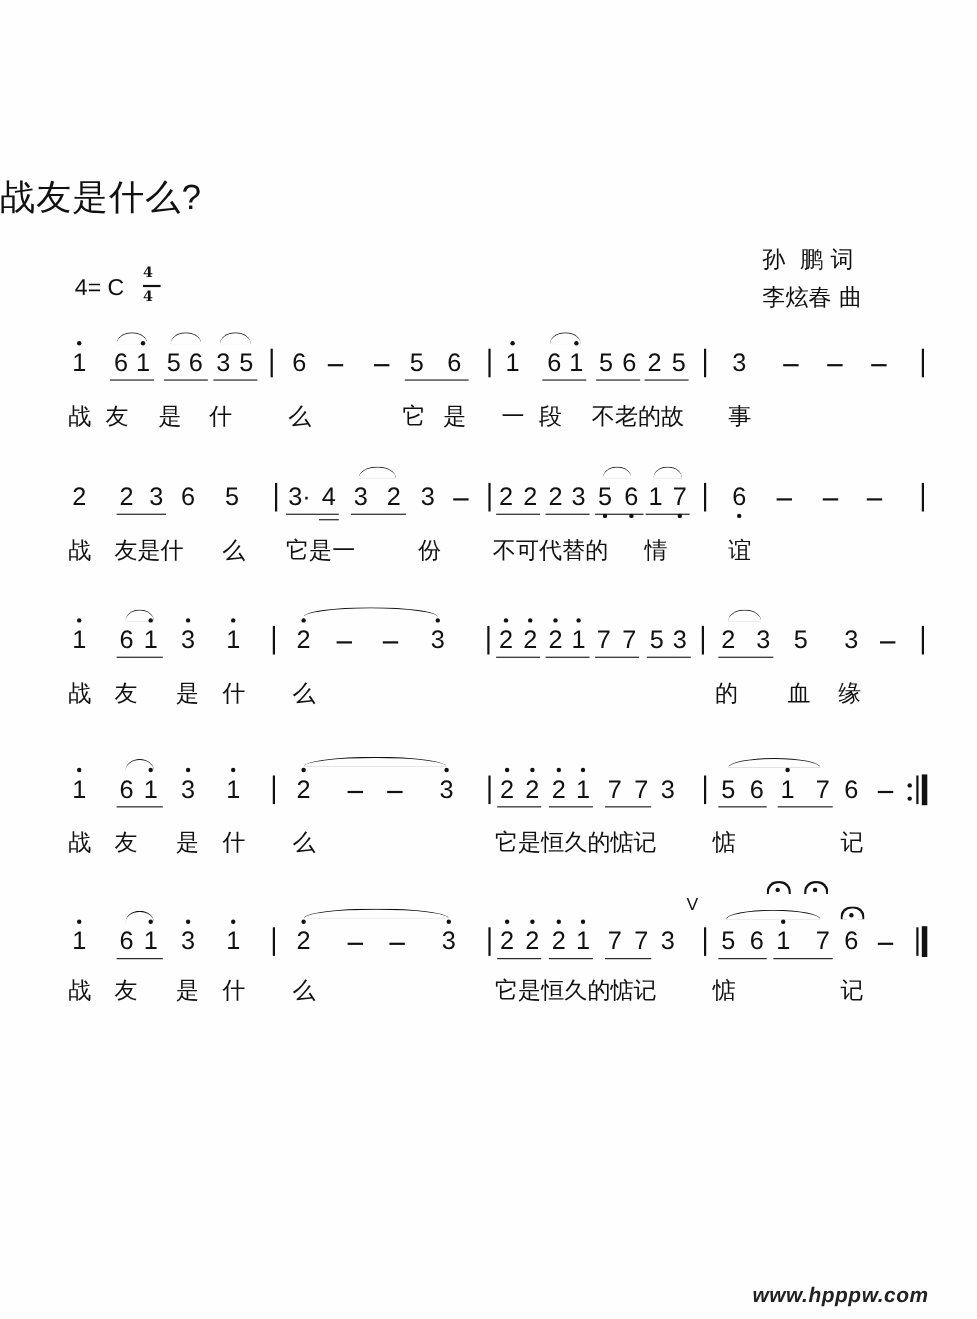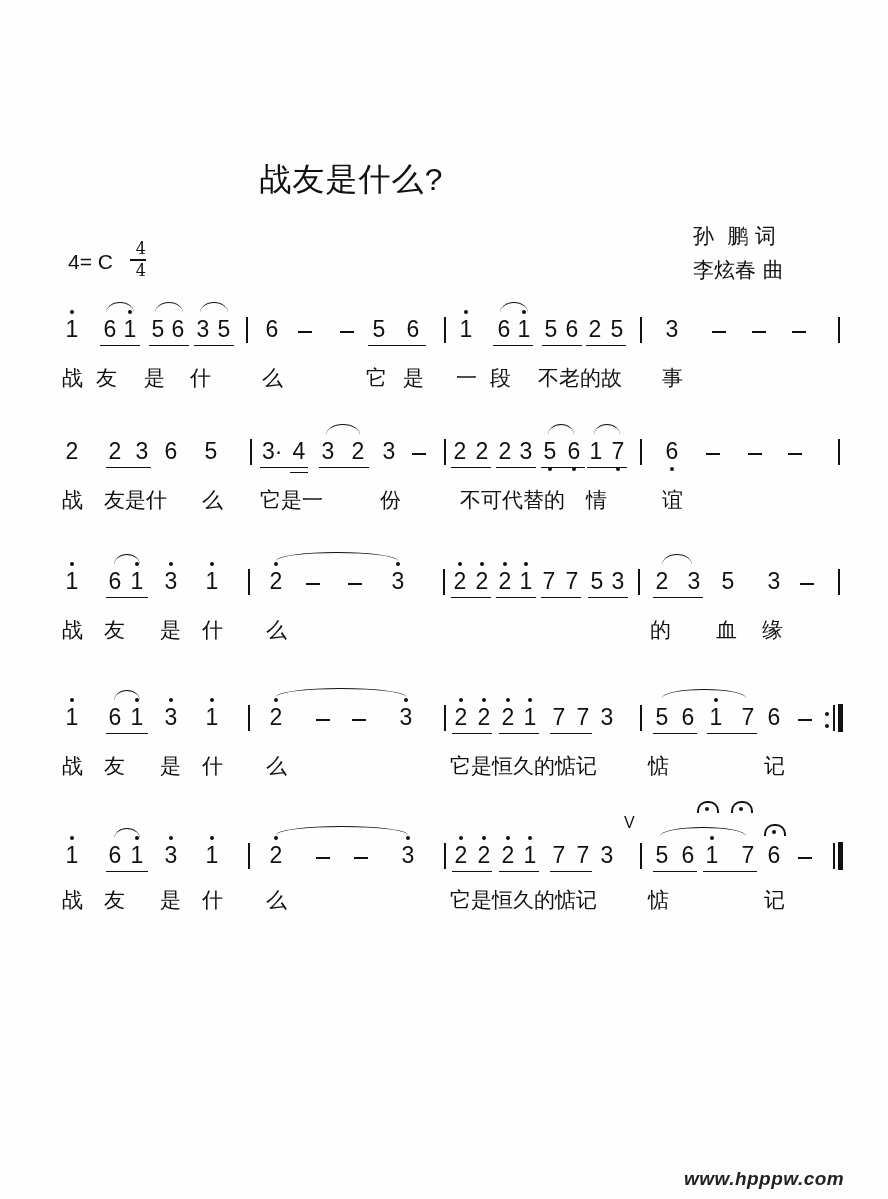--- a/index.html
+++ b/index.html
@@ -1,20 +1,20 @@
 <!DOCTYPE html>
 <html><head>
 <meta charset="utf-8">
 <style>
   html,body{margin:0;padding:0;background:#fefefe;}
   body{width:888px;height:1199px;position:relative;overflow:hidden;font-family:"Liberation Sans","DejaVu Sans",sans-serif;color:#111;}
-  .title{position:absolute;top:158px;left:0;width:704px;text-align:center;font-family:Liberation Mono, monospace;font-size:32px;letter-spacing:1px;}
+  .title{position:absolute;top:158px;left:0;width:704px;font-family:Liberation Sans, sans-serif;font-size:32px;letter-spacing:1px;}
   .credit{position:absolute;left:693px;font-family:"DejaVu Serif",serif;font-size:21px;white-space:pre;}
   .key{position:absolute;left:68px;top:250px;font-size:21px;}
-  .ts{position:absolute;left:130px;top:240px;width:16px;text-align:right;font-family:"DejaVu Serif",serif;font-weight:normal;font-size:16px;line-height:18px;}
+  .ts{position:absolute;left:130px;top:240px;width:16px;text-align:left;font-family:"DejaVu Serif",serif;font-weight:bold;font-size:13px;line-height:18px;}
   .ts .bar{display:block;border-top:2px solid #111;margin:1px 0;}
   .sys{position:absolute;left:0;width:888px;height:120px;}
   .n{position:absolute;font-size:23px;width:16px;text-align:center;line-height:26px;}
   .dot-up::before{content:"";position:absolute;left:6px;top:-6px;width:4px;height:4px;border-radius:50%;background:#111;}
   .dot-dn::after{content:"";position:absolute;left:6px;top:29px;width:4px;height:4px;border-radius:50%;background:#111;}
   .dash{position:absolute;width:14px;border-top:2px solid #111;}
   .bl{position:absolute;width:2px;height:26px;background:#111;}
   .bl-end{position:absolute;width:5px;height:28px;background:#111;}
   .ul{position:absolute;height:0;border-top:1.8px solid #111;}
   .slur{position:absolute;height:10px;border-top:1.6px solid #111;border-radius:50%/100% 100% 0 0;}
@@ -129,21 +129,21 @@
   <span class="n dot-dn" style="left:664px;top:2px;">6</span>
   <span class="dash" style="left:706px;top:17px;"></span>
   <span class="dash" style="left:748px;top:17px;"></span>
   <span class="dash" style="left:788px;top:17px;"></span>
   <span class="bl" style="left:838px;top:3px;"></span>
   <span class="lyr" style="left:62px;top:50px;">战</span>
   <span class="lyr" style="left:104px;top:50px;">友是什</span>
   <span class="lyr" style="left:202px;top:50px;">么</span>
   <span class="lyr" style="left:260px;top:50px;">它是一</span>
   <span class="lyr" style="left:380px;top:50px;">份</span>
-  <span class="lyr" style="left:460px;top:50px;">不可代替的</span>
+  <span class="lyr" style="left:448px;top:50px;">不可代替的</span>
   <span class="lyr" style="left:586px;top:50px;">情</span>
   <span class="lyr" style="left:662px;top:50px;">谊</span>
 </div>
 
 <div class="sys" style="top:566px;">
   <span class="n dot-up" style="left:64px;top:2px;">1</span>
   <span class="n" style="left:107px;top:2px;">6</span>
   <span class="n dot-up" style="left:129px;top:2px;">1</span>
   <span class="ul" style="left:106px;width:42px;top:31px;"></span>
   <span class="slur" style="left:114px;width:26px;top:-12px;"></span>

